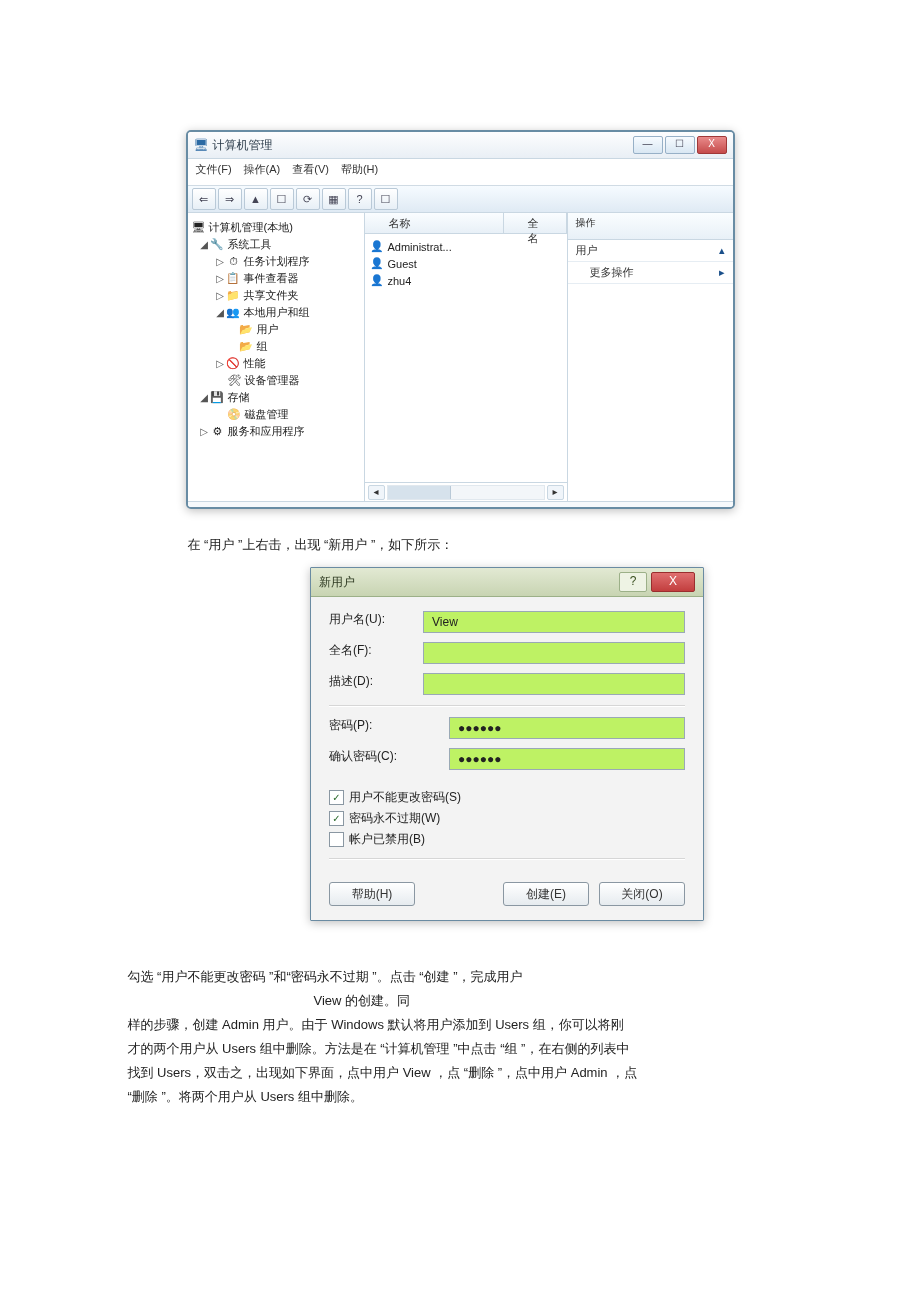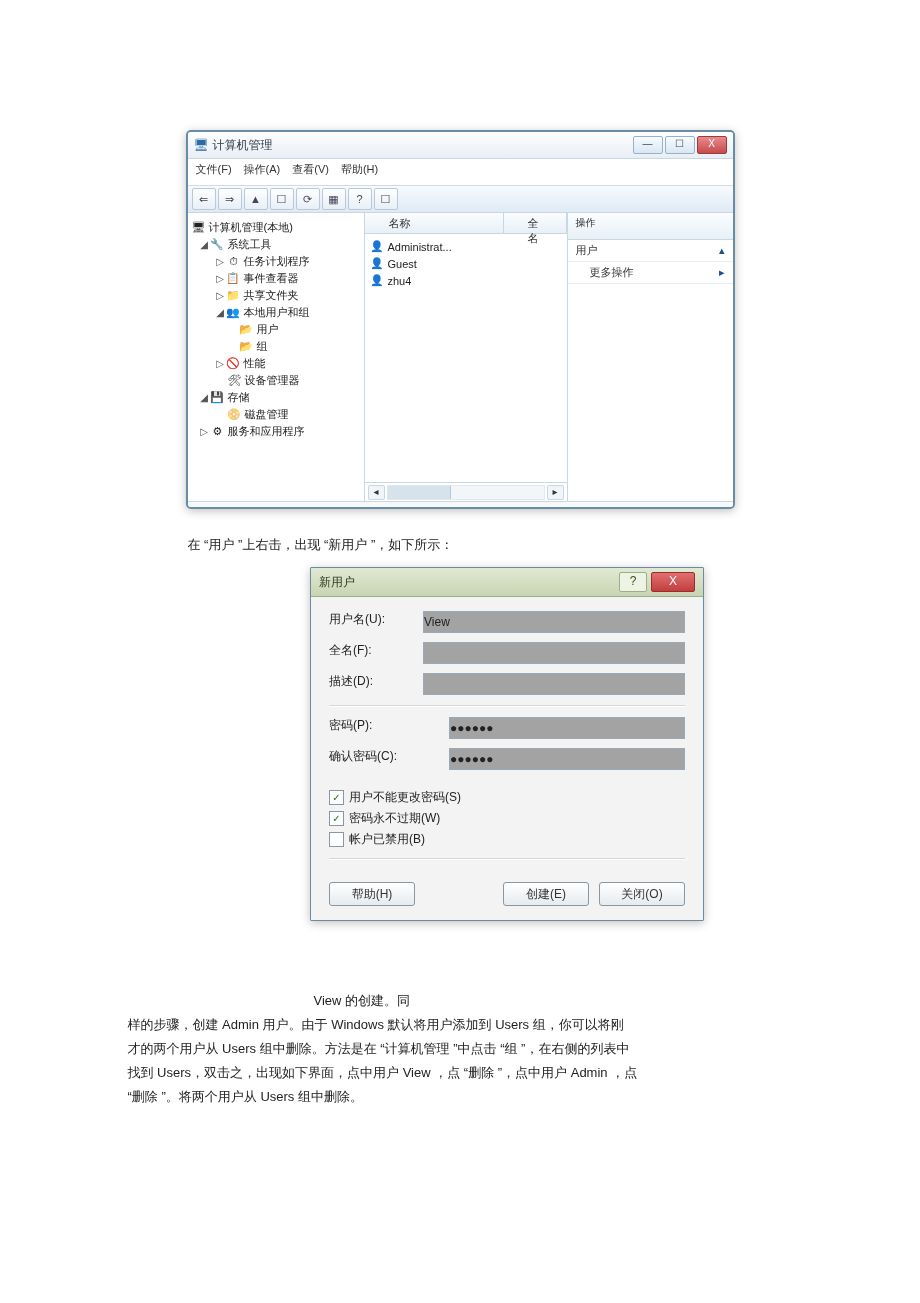--- a/index.html
+++ b/index.html
@@ -42,21 +42,21 @@
 .txt2 .ind{display:inline-block;width:46px}
 
 .nu-dlg{width:392px;margin:0 0 20px 210px;border:1px solid #6a8ba2;border-radius:1px;box-shadow:0 2px 10px rgba(0,0,0,.25);overflow:hidden}
 .nu-ttl{height:28px;background:linear-gradient(#e2e9d3,#c8d4b2);display:flex;align-items:center;padding:0 8px;border-bottom:1px solid #9cb088}
 .nu-ttl .t{flex:1;font-size:12px;color:#2e3a22}
 .nu-ttl .help{width:26px;height:18px;border:1px solid #9cb088;border-radius:2px;background:#eef3e4;font-size:12px;text-align:center;line-height:16px;color:#3a5020;margin-right:4px}
 .nu-ttl .cls{width:42px;height:18px;border-radius:2px;background:linear-gradient(#e07070,#c23e3e);color:#fff;text-align:center;font-size:12px;line-height:16px;border:1px solid #9a2e2e}
 .nu-body{background:#f3f3f3;padding:14px 18px 14px 18px}
 .nu-row{display:flex;align-items:flex-start;margin-bottom:9px}
 .nu-row .lab{width:94px;font-size:12px;color:#222}
-.nu-inp{flex:1;height:20px;border:1px solid #9aa9b5;background:#a3a3a3;font-size:12px;padding:0 0;display:flex;align-items:center;color:#222}
+.nu-inp{flex:1;height:20px;border:1px solid #9aa9b5;background:#bef264;font-size:12px;padding:0 8px;display:flex;align-items:center;color:#222}
 .nu-body hr{border:none;border-top:1px solid #d6d6d6;border-bottom:1px solid #fff;margin:10px 0}
 .nu-chk{display:flex;align-items:center;font-size:12px;color:#222;margin-bottom:4px}
 .nu-chk.dis{color:#9a9a9a}
 .nu-chk .box{width:13px;height:13px;border:1px solid #8a97a2;margin-right:5px;background:#fff;display:flex;align-items:center;justify-content:center;font-size:10px;color:#2a6a2a}
 .nu-chk.dis .box{background:#ececec;border-color:#bcbcbc}
 .nu-btns{display:flex;justify-content:space-between;margin-top:22px}
 .nu-btn{min-width:68px;height:22px;border:1px solid #8a97a2;border-radius:3px;background:linear-gradient(#fff,#e6ebef);font-size:12px;display:flex;align-items:center;justify-content:center;padding:0 8px}
 .nu-btns .rbtns{display:flex;gap:10px}
 </style>
 </head>
@@ -265,21 +265,21 @@
         <div class="rbtns">
           <div class="nu-btn">创建(E)</div>
           <div class="nu-btn">关闭(O)</div>
         </div>
       </div>
     </div>
   </div>
 
   <div class="txt2">
     <span class="ind"></span><br>
-    <br>
+    <span>勾选 “用户不能更改密码 ”和“密码永不过期                                  ”。点击 “创建 ”，完成用户</span><br>
     <span style="display:inline-block;width:186px"></span><span>View 的创建。同</span><br>
     <span>样的步骤，创建   Admin 用户。由于   Windows 默认将用户添加到     Users 组，你可以将刚</span><br>
     <span>才的两个用户从   Users 组中删除。方法是在   “计算机管理 ”中点击 “组 ”，在右侧的列表中</span><br>
     <span>找到 Users，双击之，出现如下界面，点中用户       View ，点 “删除 ”，点中用户  Admin ，点</span><br>
     <span>“删除 ”。将两个用户从 Users 组中删除。</span>
   </div>
 
 </div>
 
 </body></html>

